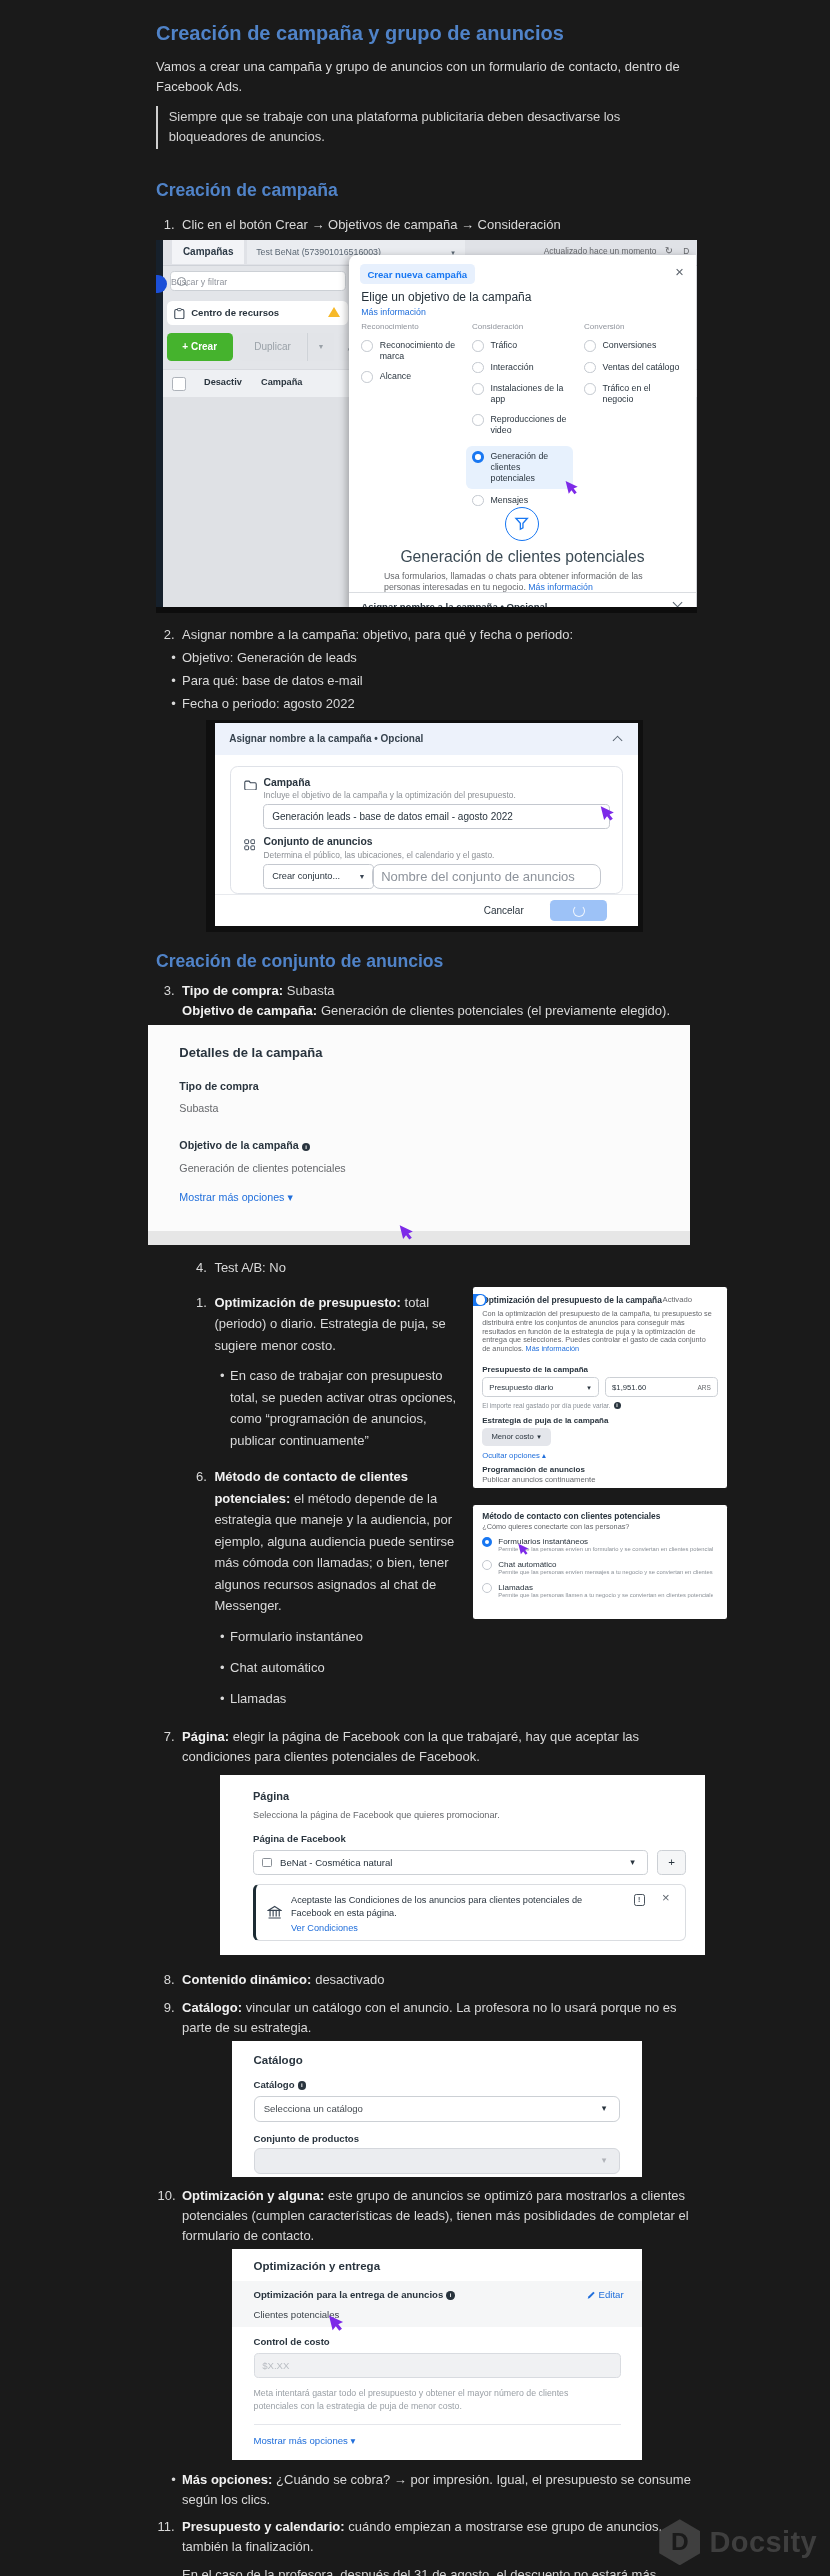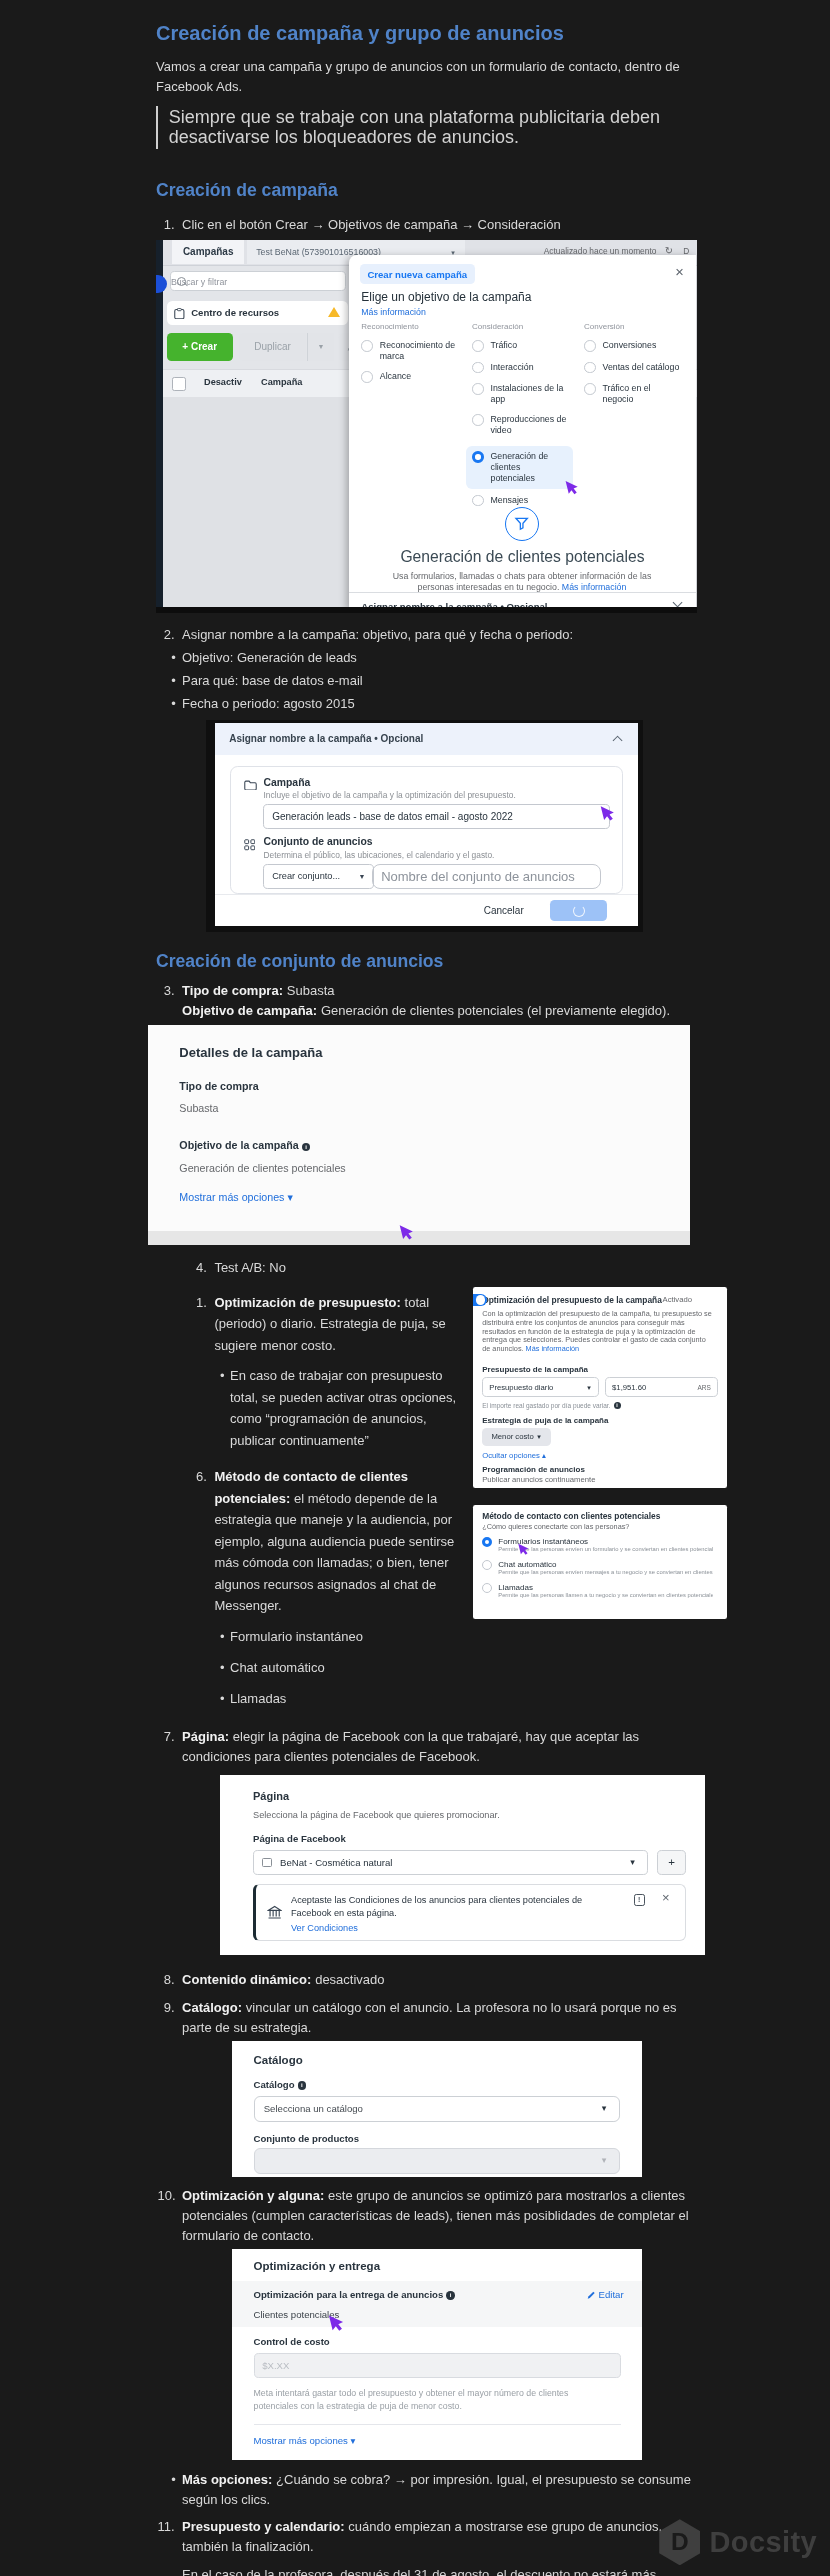--- a/index.html
+++ b/index.html
@@ -6,21 +6,21 @@
   body{
     width:831px;height:2576px;overflow:hidden;position:relative;
     background:#1a1a1a;
     font-family:"Liberation Sans","DejaVu Sans",sans-serif;
     color:#d9d9d9;
   }
   .content{margin-left:156px;width:535px;}
   h1{margin:21.5px 0 0;font-size:20px;font-weight:600;color:#5083c8;}
   h2{margin:0;font-size:17.6px;font-weight:600;color:#5083c8;}
   .intro{margin:12.3px 0 0;font-size:13px;line-height:20px;color:#d9d9d9;}
-  .quote{margin-top:9.2px;border-left:2.3px solid #cfcfcf;padding:1.5px 0 1.5px 10.7px;font-size:18px;line-height:20px;color:#d3d3d3;}
+  .quote{margin-top:9.2px;border-left:2.3px solid #cfcfcf;padding:1.5px 0 1.5px 10.7px;font-size:13px;line-height:20px;color:#d3d3d3;}
   .li{display:flex;margin-left:7.7px;font-size:13px;line-height:20px;color:#d9d9d9;}
   .li .num{flex:0 0 18.4px;}
   .li .txt{flex:1;}
   .li .txt b, .b-lbl{color:#f1f1f1;font-weight:700;margin-right:3.8px;}
   .lB{margin-left:40px;}
   .bl{display:flex;margin-left:15.3px;font-size:13px;line-height:20px;}
   .bl .dot{flex:0 0 10.7px;}
   .bl2{display:flex;margin-left:64px;font-size:13px;line-height:21.5px;}
   .bl2 .dot{flex:0 0 10px;}
   .colrow{display:flex;width:571px;}
@@ -71,21 +71,21 @@
   .m-close{position:absolute;right:12.3px;top:9.2px;font-size:14.6px;color:#606770;}
   .m-title{position:absolute;left:12.3px;top:35px;font-size:12px;color:#25313a;}
   .m-more{position:absolute;left:12.3px;top:52px;font-size:8.8px;}
   .mcol{position:absolute;top:67px;width:101px;}
   .mhead{font-size:8px;color:#90949c;margin-bottom:9.2px;}
   .mopt{display:flex;gap:7px;align-items:flex-start;font-size:8.8px;color:#29343e;line-height:10.7px;margin-bottom:10px;}
   .mopt .lab{width:77px;}
   .mopt.on-row{background:#e7f1fd;border-radius:6.1px;padding:5.4px 6.1px;margin-left:-6.1px;margin-bottom:6.1px;}
   .funnel{position:absolute;left:156px;top:252px;width:34px;height:34px;border:1.5px solid #1877f2;border-radius:50%;box-sizing:border-box;text-align:center;}
   .m-bigtitle{position:absolute;left:0;top:293px;width:100%;text-align:center;font-size:15.7px;color:#3b4a54;}
-  .m-desc{position:absolute;left:35px;top:316px;width:276px;text-align:center;font-size:8.8px;line-height:11.5px;color:#65676b;}
+  .m-desc{position:absolute;left:35px;top:316px;width:276px;text-align:left;font-size:8.8px;line-height:11.5px;color:#65676b;}
   .m-footer{position:absolute;left:0;right:0;top:337px;height:15.3px;border-top:0.8px solid #dadde1;}
   .m-flabel{position:absolute;left:12.3px;top:7.7px;font-size:9.6px;font-weight:700;color:#29343e;}
   .s1-bottom{position:absolute;left:0;right:0;bottom:0;height:5.4px;background:#0d0d0d;}
 
   
   .s2{margin-top:6.1px;margin-left:50px;width:437px;height:212px;background:#0f0f0f;}
   .s2-in{position:absolute;left:9.2px;top:3.1px;right:4.6px;bottom:6.1px;background:#fff;}
   .s2-head{position:absolute;left:0;right:0;top:0;height:32px;background:#edf2fb;font-size:10px;font-weight:700;color:#37434e;line-height:32px;padding-left:14px;}
   .s2-card{position:absolute;left:15.3px;top:43px;right:15.3px;height:126px;border:0.8px solid #dfe2e8;border-radius:7.7px;}
   .s2-lbl{font-size:10.4px;font-weight:700;color:#29343e;}
@@ -289,21 +289,21 @@
   <div class="bl" style="margin-top:3.1px">
       <span class="dot">•</span>
       <span>Objetivo: Generación de leads</span>
     </div>
   <div class="bl" style="margin-top:3.1px">
       <span class="dot">•</span>
       <span>Para qué: base de datos e-mail</span>
     </div>
   <div class="bl" style="margin-top:3.1px">
       <span class="dot">•</span>
-      <span>Fecha o periodo: agosto 2015</span>
+      <span>Fecha o periodo: agosto 2022</span>
     </div>
 
   <div class="shot s2">
     <div class="s2-in">
       <div class="s2-head">
         <span>Asignar nombre a la campaña • Opcional</span>
         <span class="chev up abs" style="right:17px;top:14px"></span>
       </div>
       <div class="s2-card">
         <svg class="abs" style="left:12.3px;top:12.3px" width="13" height="10.7" viewBox="0 0 17 14">

